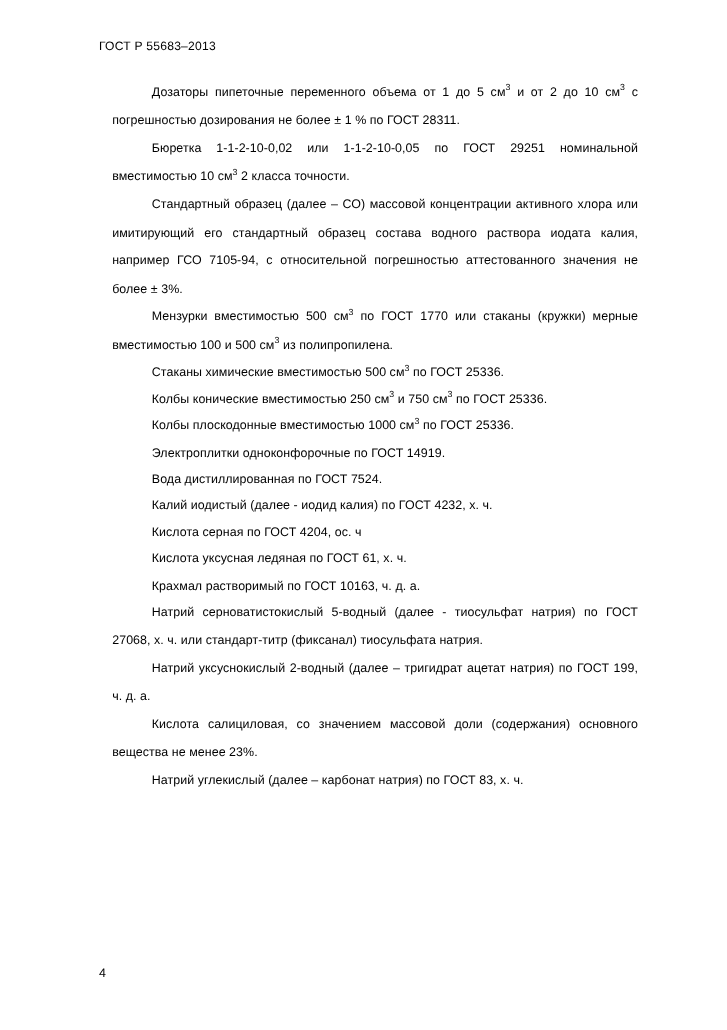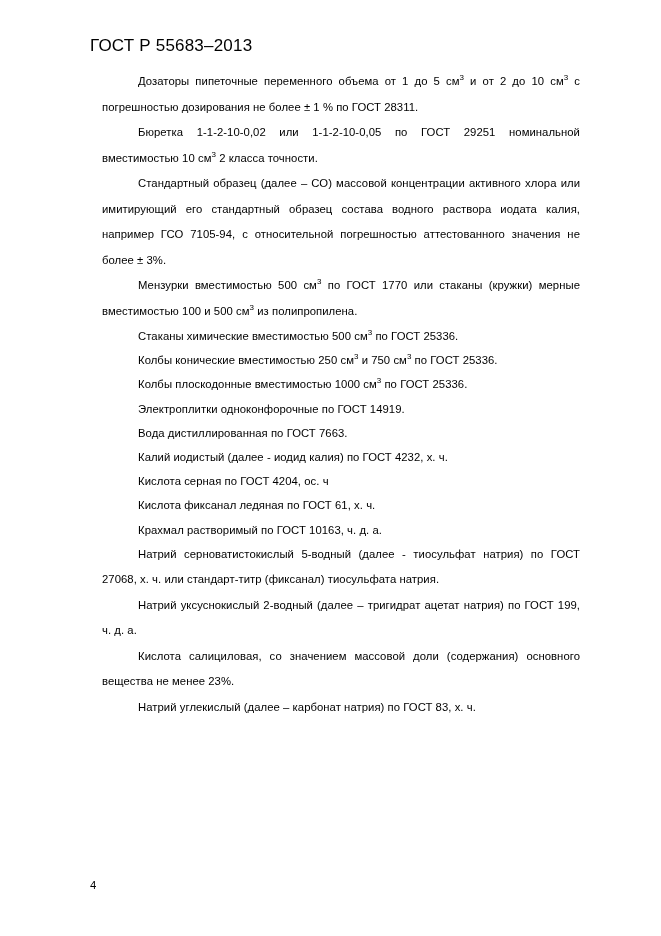--- a/index.html
+++ b/index.html
@@ -23,23 +23,23 @@
     height: 936px;
     background: #ffffff;
   }
   .content {
     position: absolute;
     left: 90px;
     top: 36px;
     width: 490px;
   }
   .doc-header {
-    font-size: 17px;
+    font-size: 11px;
     letter-spacing: 0.2px;
-    margin-bottom: 13px;
+    margin-bottom: 24px;
   }
   p.para {
     margin: 0 0 0 12px;
     font-size: 11.3px;
     line-height: 25.5px;
     text-align: justify;
     text-indent: 36px;
     letter-spacing: 0.05px;
   }
   p.para.tight {
@@ -70,24 +70,24 @@
     <div class="doc-header">ГОСТ Р 55683–2013</div>
     <div id="paragraphs">
         <p class="para just">Дозаторы пипеточные переменного объема от 1 до 5 см<sup>3</sup> и от 2 до 10 см<sup>3</sup> с погрешностью дозирования не более ± 1 % по ГОСТ 28311.</p>
         <p class="para just">Бюретка 1-1-2-10-0,02 или 1-1-2-10-0,05 по ГОСТ 29251 номинальной вместимостью 10 см<sup>3</sup>  2 класса точности.</p>
         <p class="para just">Стандартный образец (далее – СО) массовой концентрации активного хлора или имитирующий его стандартный образец состава водного раствора иодата калия, например ГСО 7105-94, с относительной погрешностью аттестованного значения не более ± 3%.</p>
         <p class="para just">Мензурки вместимостью 500 см<sup>3</sup> по ГОСТ 1770 или стаканы (кружки) мерные вместимостью  100 и 500 см<sup>3</sup> из полипропилена.</p>
         <p class="para tight">Стаканы химические вместимостью 500 см<sup>3</sup> по ГОСТ 25336.</p>
         <p class="para tight">Колбы конические вместимостью  250 см<sup>3</sup> и 750 см<sup>3</sup>   по ГОСТ 25336.</p>
         <p class="para tight">Колбы плоскодонные вместимостью  1000 см<sup>3</sup>  по ГОСТ 25336.</p>
         <p class="para tight">Электроплитки одноконфорочные по ГОСТ 14919.</p>
-        <p class="para tight">Вода дистиллированная по ГОСТ 7663.</p>
+        <p class="para tight">Вода дистиллированная по ГОСТ 7524.</p>
         <p class="para tight">Калий иодистый (далее - иодид калия) по ГОСТ 4232, х. ч.</p>
         <p class="para tight">Кислота серная по ГОСТ 4204, ос. ч</p>
-        <p class="para tight">Кислота фиксанал ледяная по ГОСТ 61, х. ч.</p>
+        <p class="para tight">Кислота уксусная ледяная по ГОСТ 61, х. ч.</p>
         <p class="para tight">Крахмал растворимый по ГОСТ 10163, ч. д. а.</p>
         <p class="para just">Натрий серноватистокислый 5-водный (далее - тиосульфат натрия) по ГОСТ 27068, х. ч. или стандарт-титр (фиксанал) тиосульфата натрия.</p>
         <p class="para just">Натрий уксуснокислый 2-водный (далее – тригидрат ацетат натрия) по ГОСТ 199, ч. д. а.</p>
         <p class="para just">Кислота салициловая, со значением массовой доли (содержания) основного вещества не менее 23%.</p>
         <p class="para tight">Натрий углекислый (далее – карбонат натрия) по ГОСТ 83, х. ч.</p>
       </div>
   </div>
 
   <div class="page-number">4</div>
 

